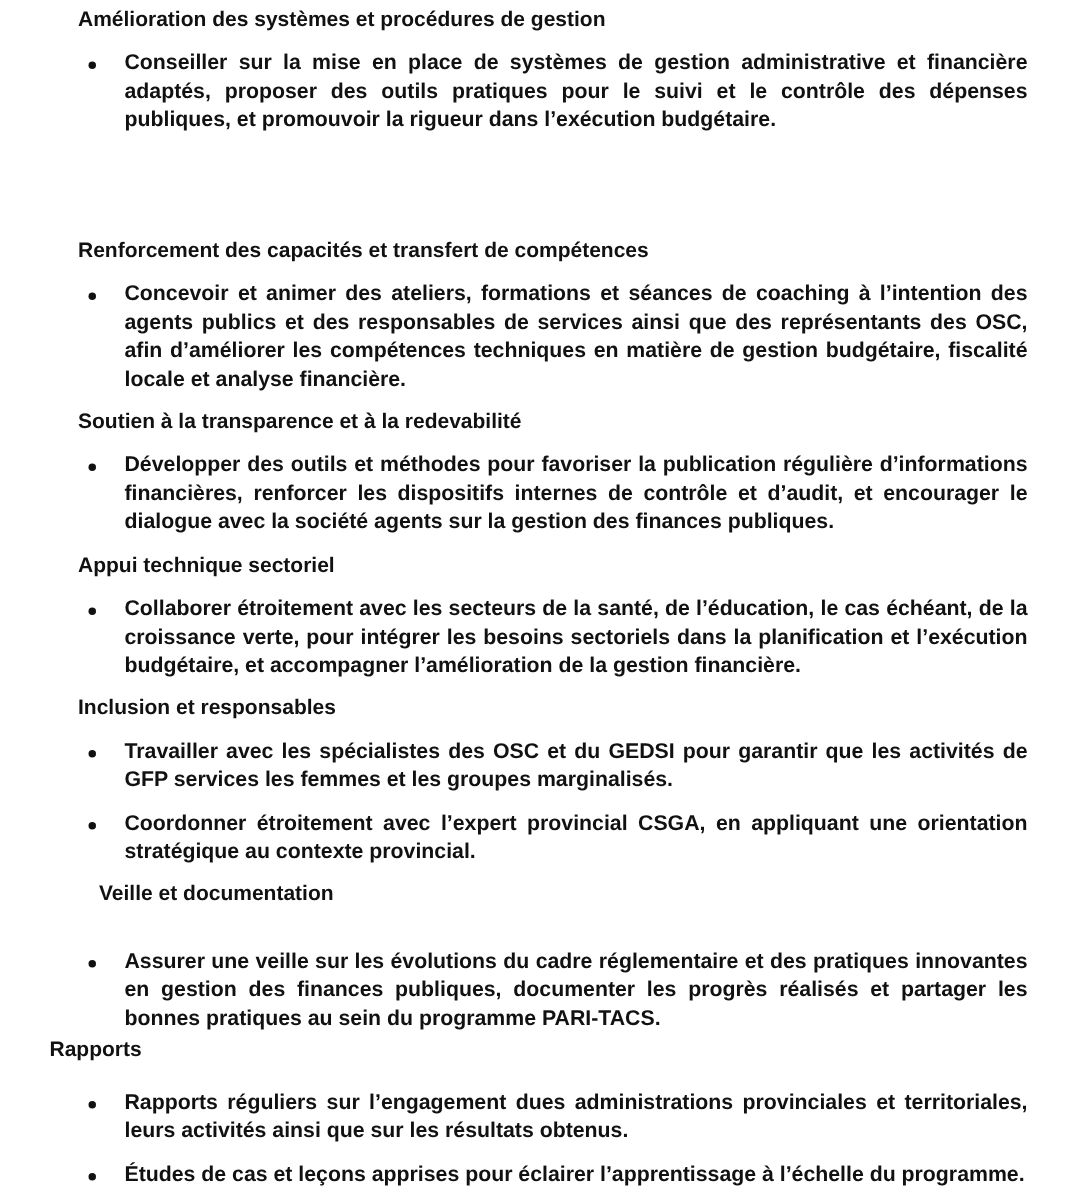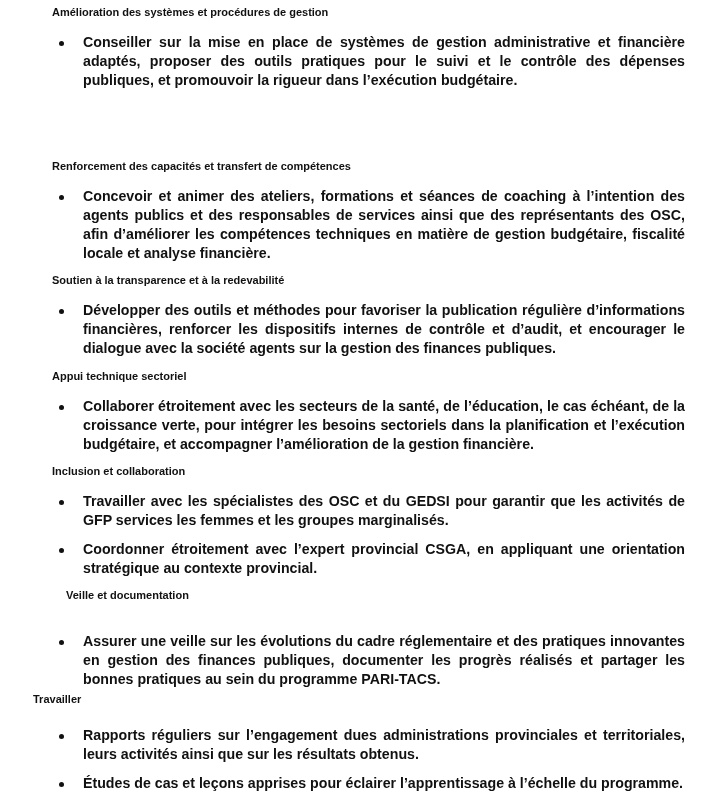--- a/index.html
+++ b/index.html
@@ -13,21 +13,21 @@
     position: relative;
     overflow: hidden;
     font-family: "Liberation Sans", sans-serif;
     color: #111111;
     font-size: 14.2px;
   }
   .heading {
     position: absolute;
     left: 52px;
     font-weight: bold;
-    font-size: 11px;
+    font-size: 14px;
     line-height: 19px;
     white-space: nowrap;
   }
   .heading.top-level {
     left: 33px;
   }
   .item {
     position: absolute;
     left: 52px;
     width: 633px;
@@ -72,37 +72,37 @@
   <span class="bullet"></span>
   <div class="item-text last-line-left">Développer des outils et méthodes pour favoriser la publication régulière d’informations financières, renforcer les dispositifs internes de contrôle et d’audit, et encourager le dialogue avec la société agents sur la gestion des finances publiques.</div>
 </div>
 
 <div class="heading" style="top:367px;">Appui technique sectoriel</div>
 <div class="item" style="top:397px;">
   <span class="bullet"></span>
   <div class="item-text last-line-left">Collaborer étroitement avec les secteurs de la santé, de l’éducation, le cas échéant, de la croissance verte, pour intégrer les besoins sectoriels dans la planification et l’exécution budgétaire, et accompagner l’amélioration de la gestion financière.</div>
 </div>
 
-<div class="heading" style="top:462px;">Inclusion et collaboration</div>
+<div class="heading" style="top:462px;">Inclusion et responsables</div>
 <div class="item" style="top:492px;">
   <span class="bullet"></span>
   <div class="item-text last-line-left">Travailler avec les spécialistes des OSC et du GEDSI pour garantir que les activités de GFP services les femmes et les groupes marginalisés.</div>
 </div>
 <div class="item" style="top:540px;">
   <span class="bullet"></span>
   <div class="item-text last-line-left">Coordonner étroitement avec l’expert provincial CSGA, en appliquant une orientation stratégique au contexte provincial.</div>
 </div>
 
 <div class="heading" style="top:586px;margin-left:14px;">Veille et documentation</div>
 <div class="item" style="top:632px;">
   <span class="bullet"></span>
   <div class="item-text last-line-left">Assurer une veille sur les évolutions du cadre réglementaire et des pratiques innovantes en gestion des finances publiques, documenter les progrès réalisés et partager les bonnes pratiques au sein du programme PARI-TACS.</div>
 </div>
 
-<div class="heading top-level" style="top:690px;">Travailler</div>
+<div class="heading top-level" style="top:690px;">Rapports</div>
 <div class="item" style="top:726px;">
   <span class="bullet"></span>
   <div class="item-text last-line-left">Rapports réguliers sur l’engagement dues administrations provinciales et territoriales, leurs activités ainsi que sur les résultats obtenus.</div>
 </div>
 <div class="item" style="top:774px;">
   <span class="bullet"></span>
   <div class="item-text last-line-left">Études de cas et leçons apprises pour éclairer l’apprentissage à l’échelle du programme.</div>
 </div>
 
 </body></html>

